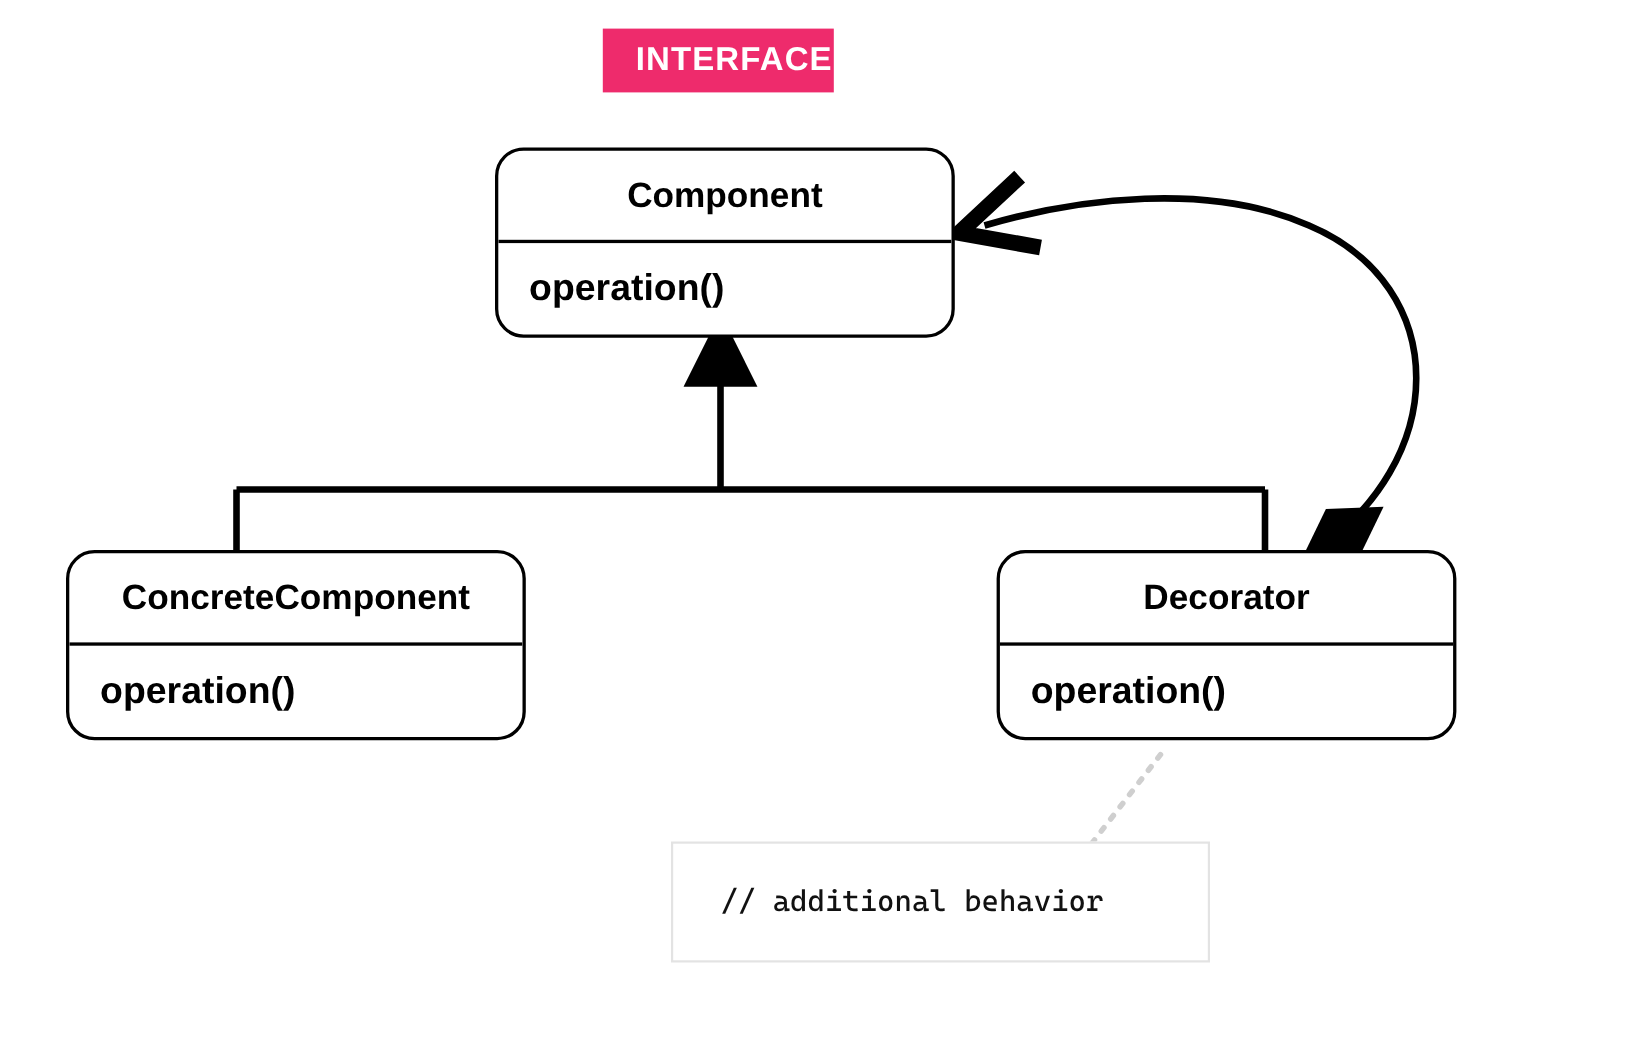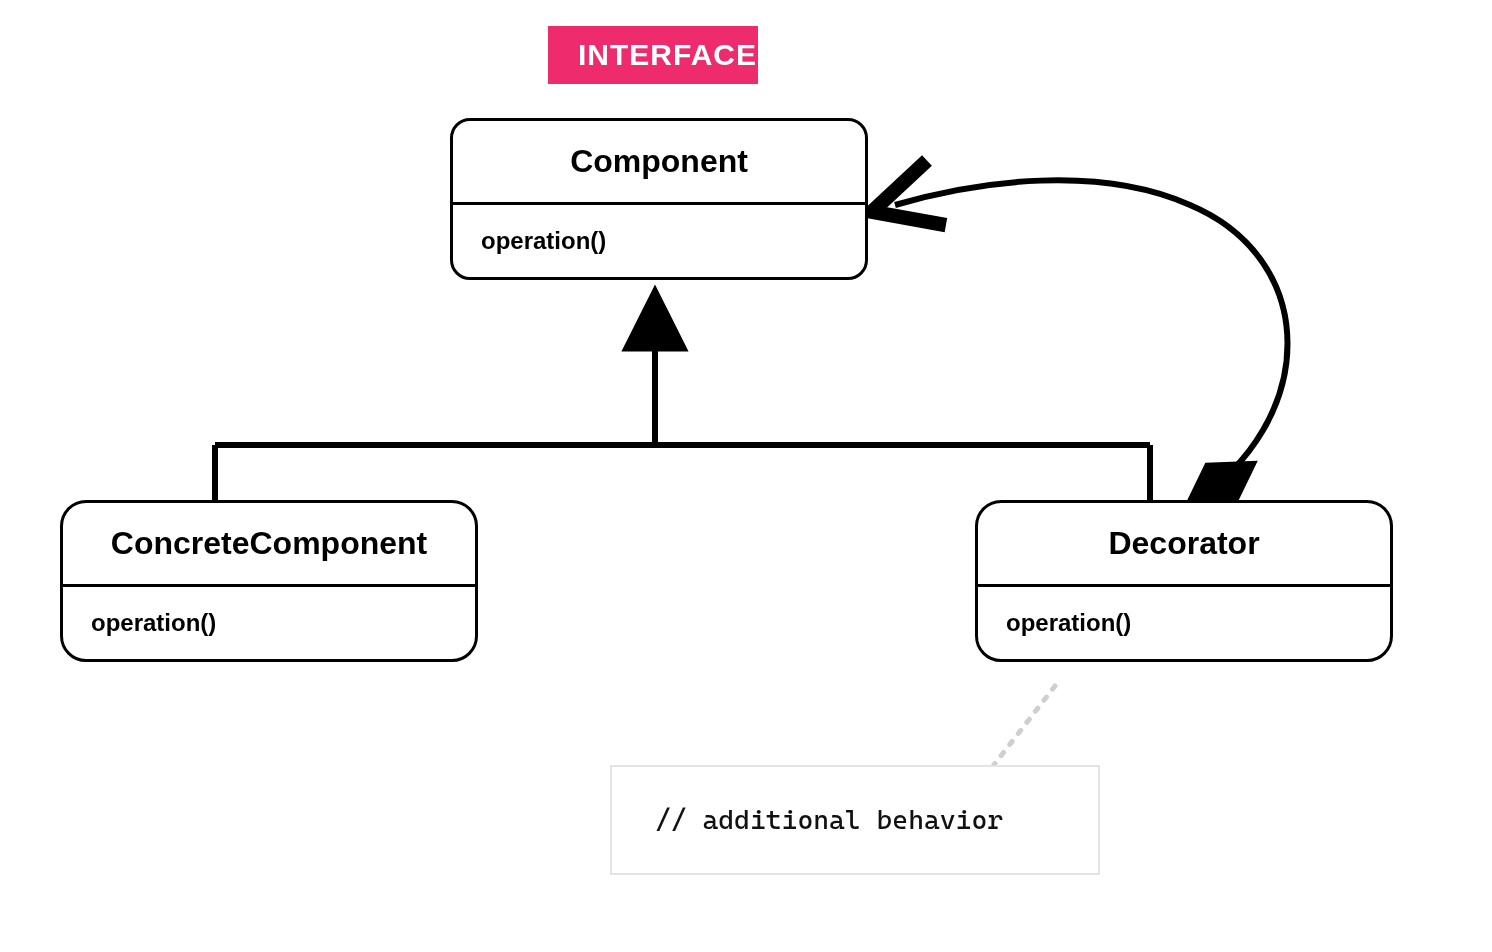--- a/index.html
+++ b/index.html
@@ -30,21 +30,21 @@
     font-weight:700;
     font-size:32px;
     padding:22px 10px;
   }
   .class-divider{
     border-top:3px solid #000;
     width:100%;
   }
   .class-body{
     font-weight:600;
-    font-size:24px;
+    font-size:34px;
     padding:22px 28px;
   }
 
   
   .note{
     position:absolute;
     border:2px solid #e3e3e3;
     background:#fff;
     font-family:"Cascadia Mono","Consolas","Menlo",monospace;
     font-size:27px;
@@ -91,33 +91,33 @@
 
     <path d="M 1190 505
              C 1320 420, 1320 260, 1190 205
              C 1100 165, 980 180, 895 205" fill="none" stroke="#000" stroke-width="6" marker-start="url(#diamond)" marker-end="url(#openArrow)"></path>
 
     <line x1="1055" y1="686" x2="990" y2="770" stroke="#cfcfcf" stroke-width="5" stroke-dasharray="4 10" stroke-linecap="round"></line>
   </svg>
 
   <div class="tag" style="left:548px; top:26px; width:150px;">INTERFACE</div>
 
-  <div class="class-box" style="left:450px; top:118px; width:412px;border-radius:20px;">
+  <div class="class-box" style="left:450px; top:134px; width:412px;">
     <div class="class-title">Component</div>
     <div class="class-divider"></div>
     <div class="class-body">operation()</div>
   </div>
 
   <div class="class-box" style="left:28px; top:500px; width:412px;margin-left:32px;">
     <div class="class-title">ConcreteComponent</div>
     <div class="class-divider"></div>
     <div class="class-body">operation()</div>
   </div>
 
-  <div class="class-box" style="left:975px; top:500px; width:412px;">
+  <div class="class-box" style="left:906px; top:500px; width:412px;">
     <div class="class-title">Decorator</div>
     <div class="class-divider"></div>
     <div class="class-body">operation()</div>
   </div>
 
   <div class="note" style="left:610px; top:765px; width:400px;">
     <div>// additional behavior</div>
   </div>
 
 </div>

